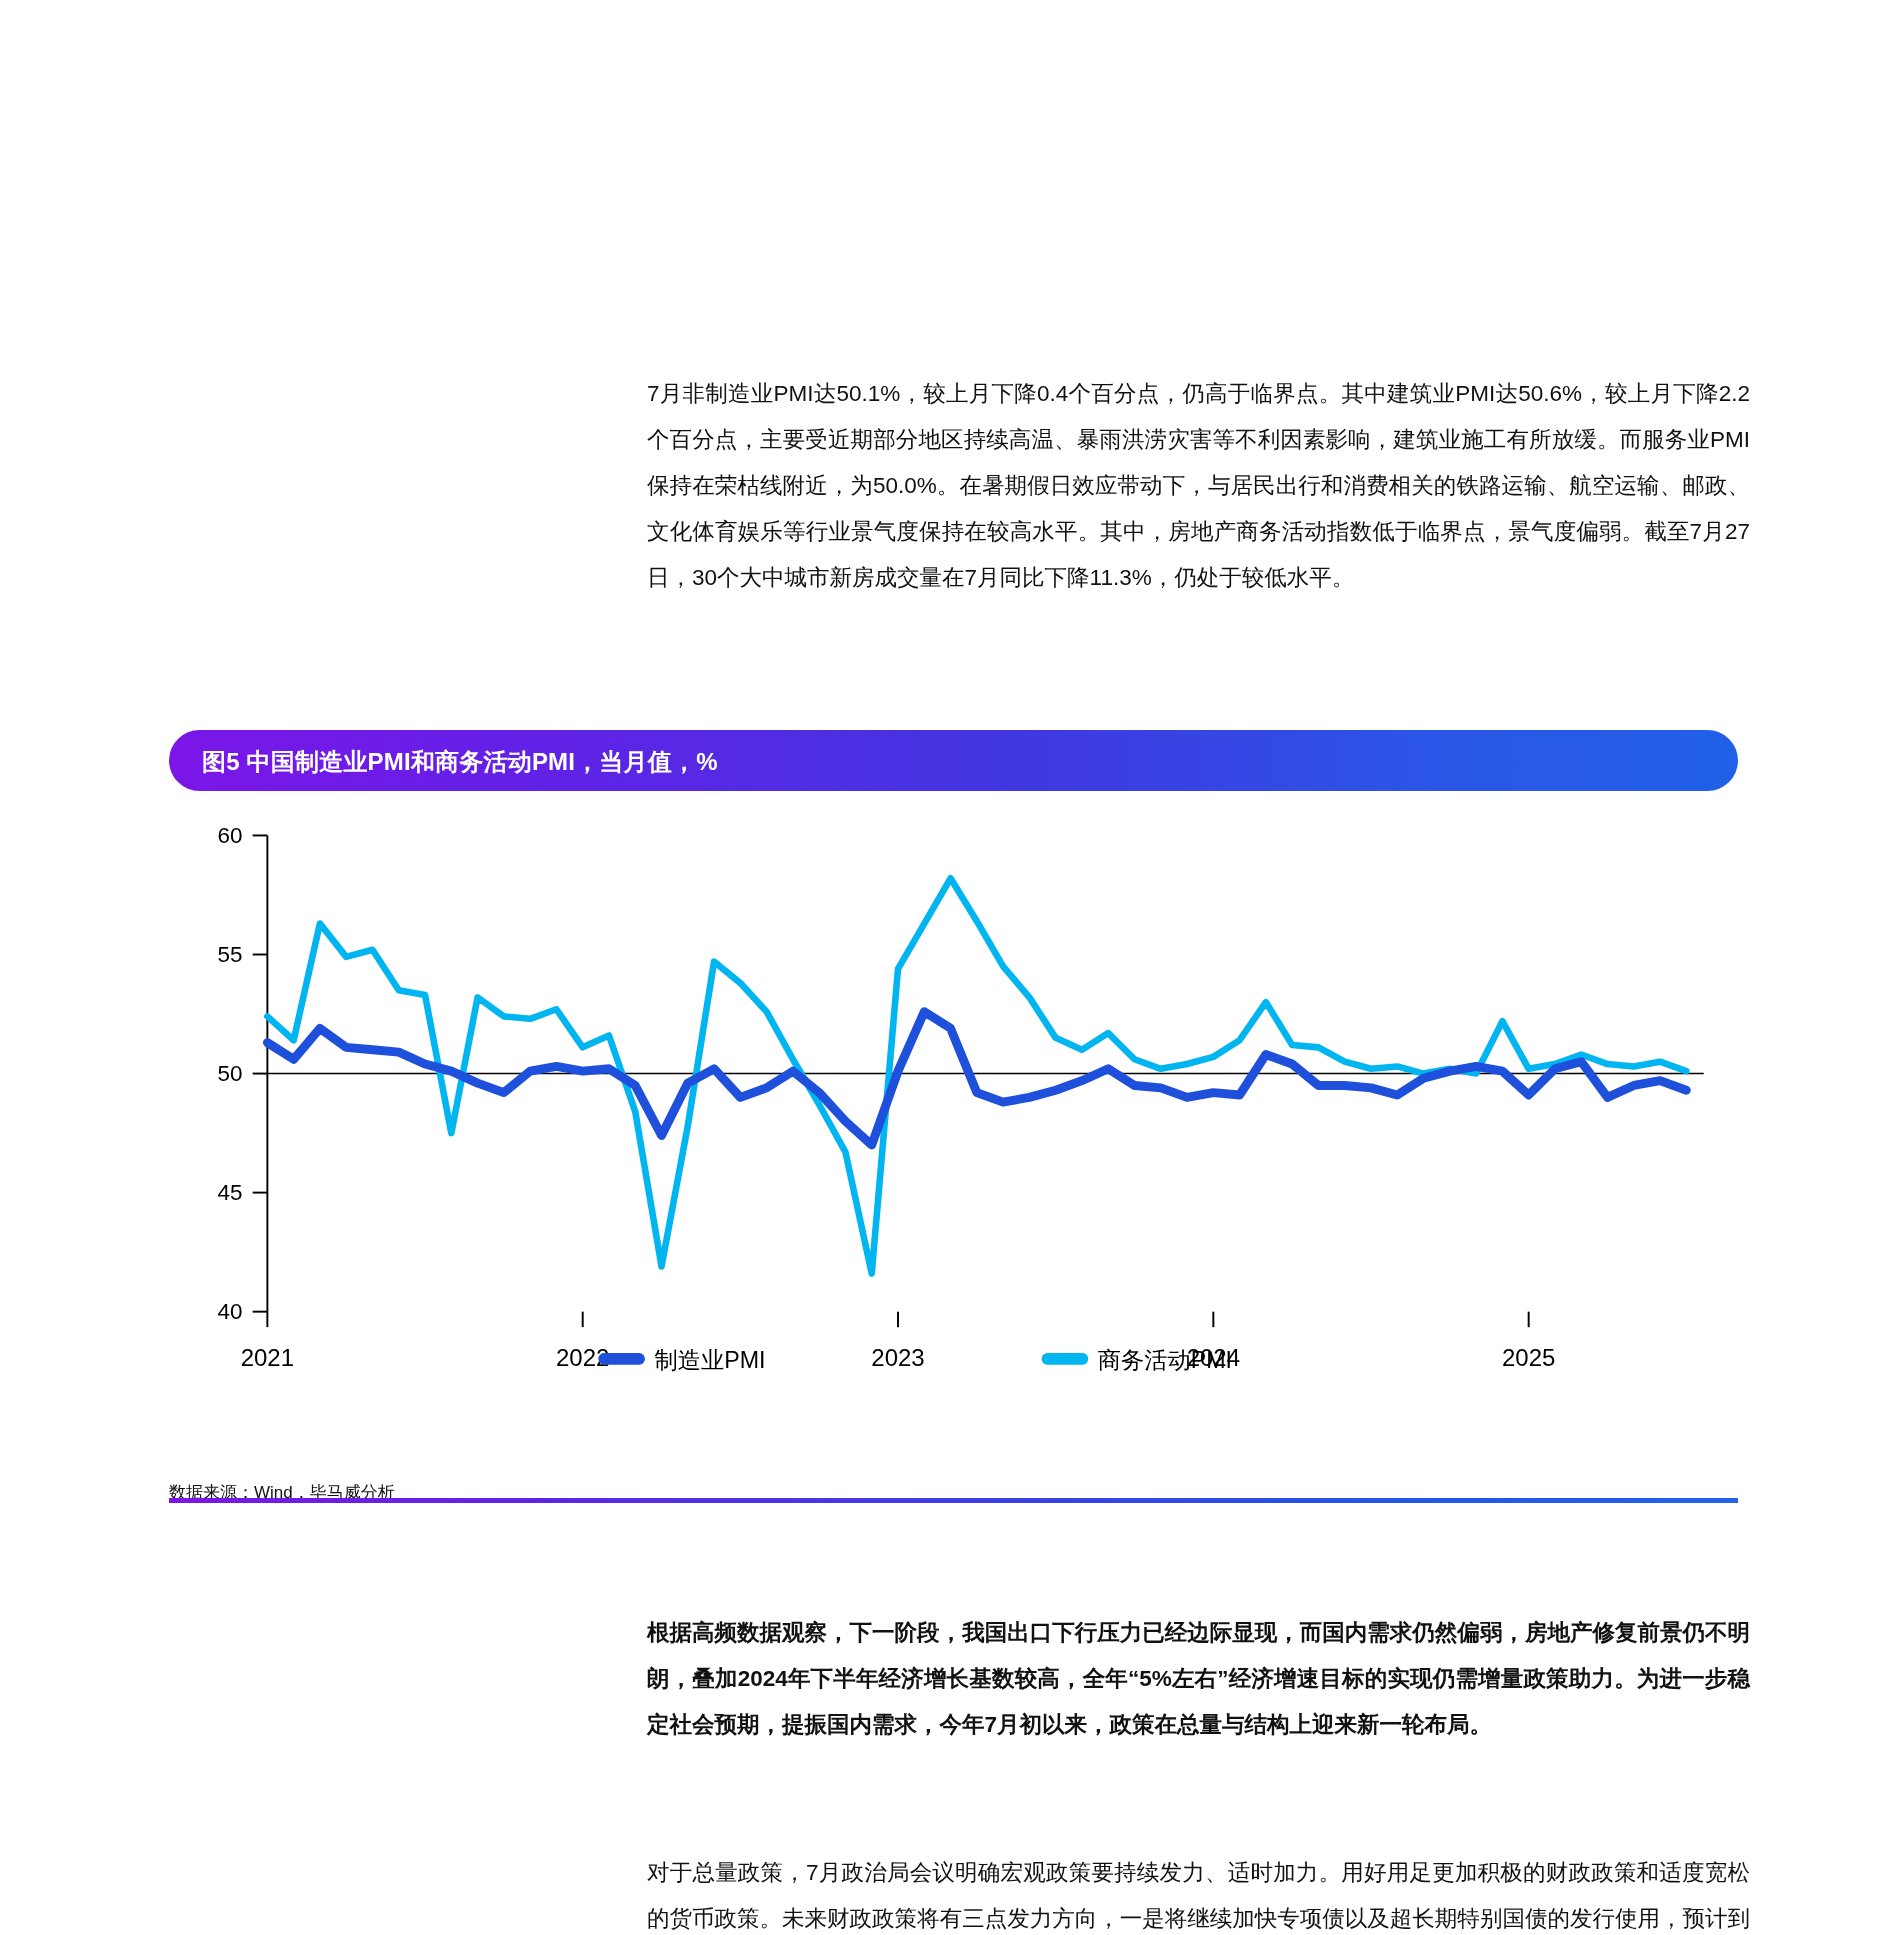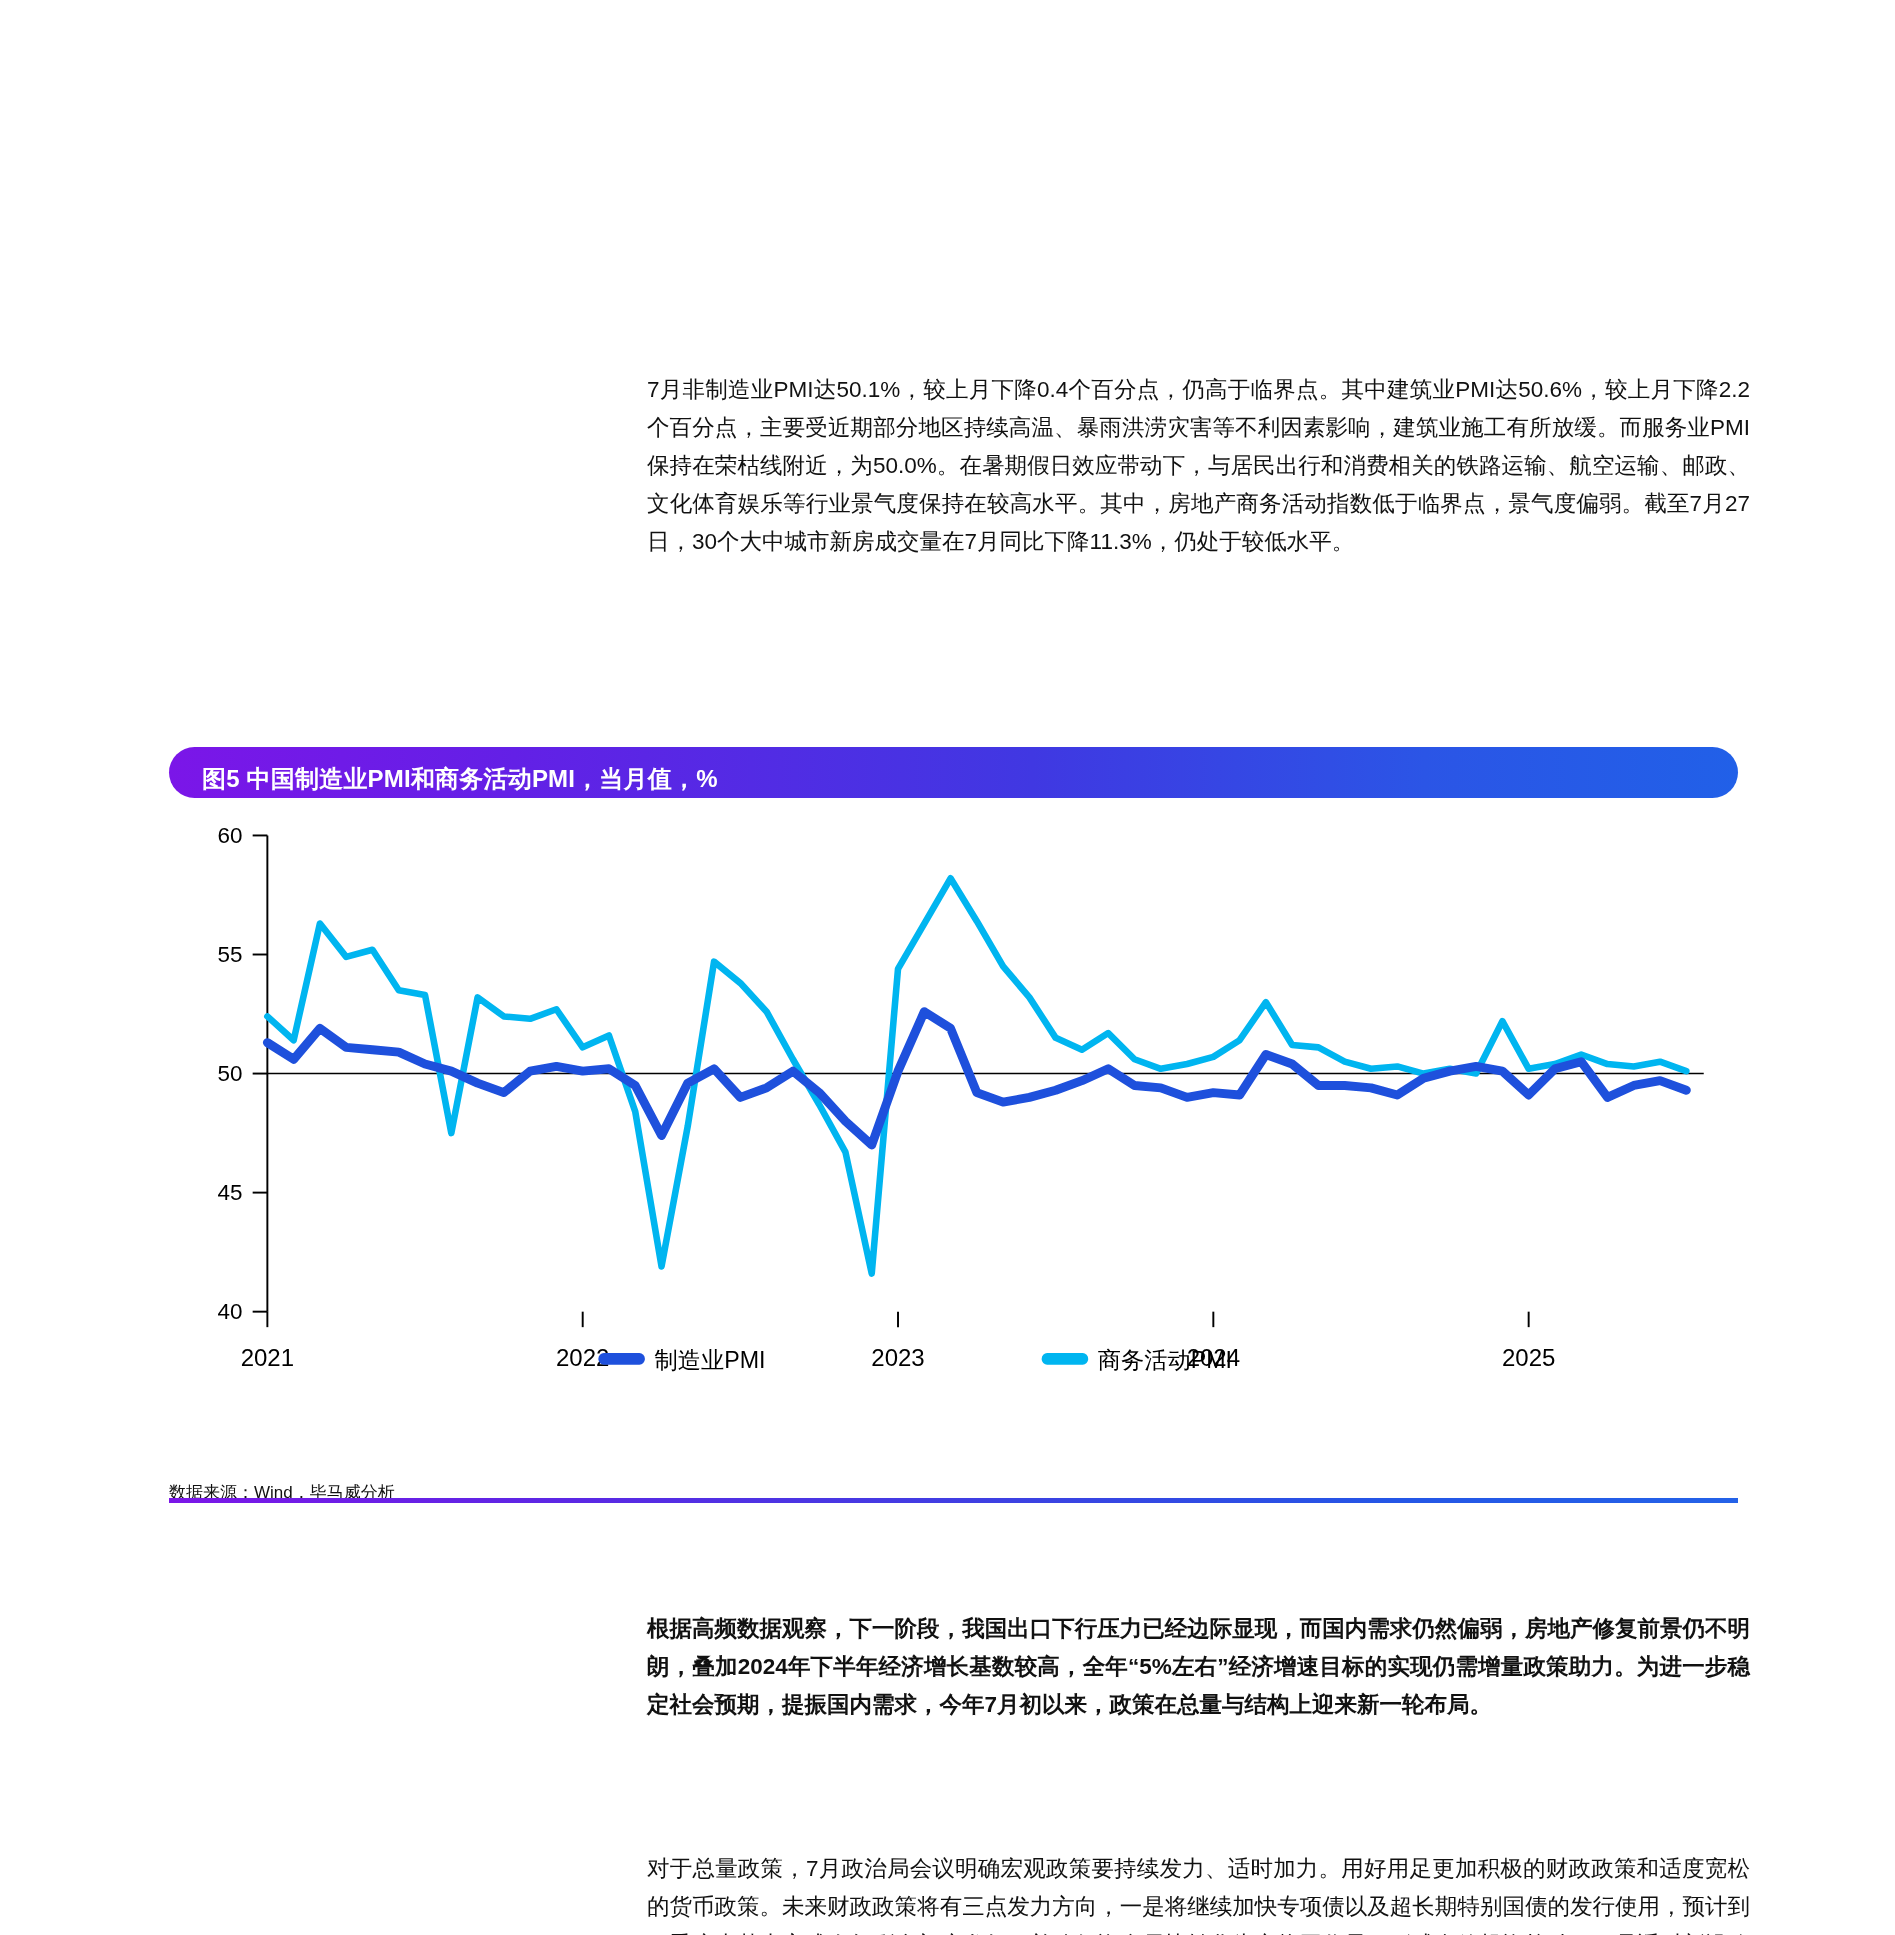--- a/index.html
+++ b/index.html
@@ -10,36 +10,36 @@
     position:relative;
     overflow:hidden;
   }
 
   
   .para {
     position:absolute;
     width:1103px;
     left:647px;
     font-size:22.5px;
-    line-height:38px;
+    line-height:46px;
     text-align:justify;
     text-justify:inter-ideograph;
     color:#111111;
     letter-spacing:0px;
   }
 
   #para-top   { top:348px; }
   #para-mid1  { top:1587px;font-weight:bold; }
   #para-mid2  { top:1827px; }
 
   
   #figure-title-bar {
     position:absolute;
-    left:169px; top:747px;
-    width:1569px; height:51px;
+    left:169px; top:730px;
+    width:1569px; height:61px;
     border-radius:31px;
     background:linear-gradient(90deg,#7B16E8 0%, #6320E6 22%, #4038E2 55%, #2B55E6 80%, #2160E8 100%);
   }
   #figure-title-text {
     position:absolute;
     left:33px; top:16px;
     font-size:24px;
     font-weight:bold;
     color:#ffffff;
     white-space:nowrap;

